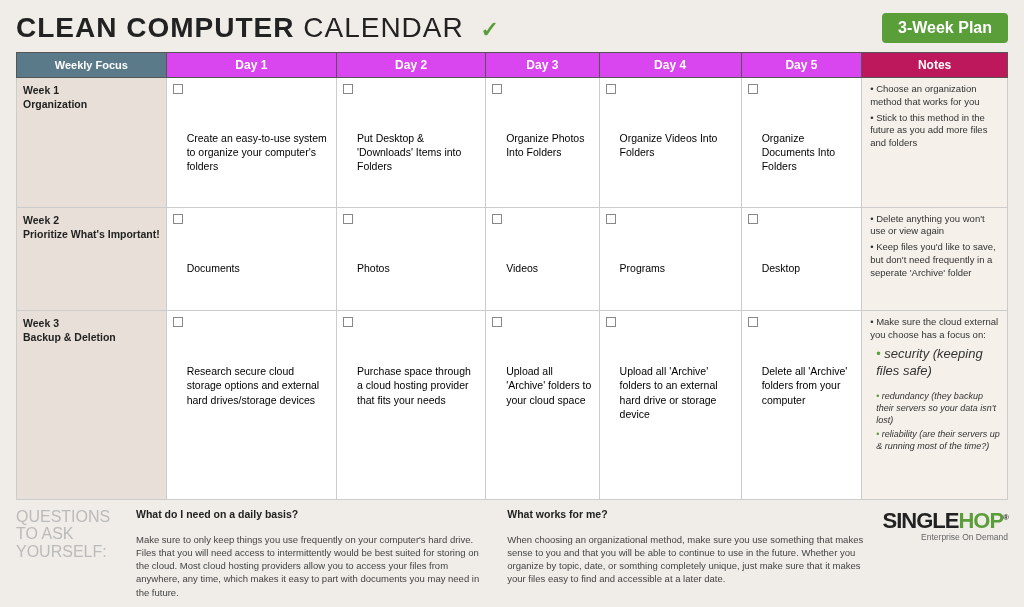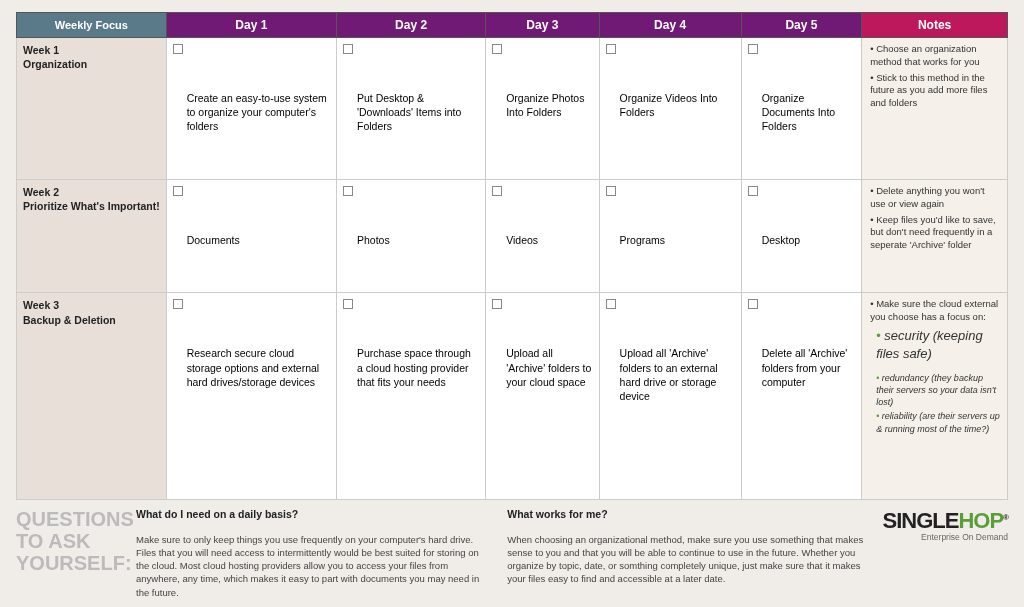--- a/index.html
+++ b/index.html
@@ -51,21 +51,21 @@
     }
 
     
     table {
       width: 100%;
       border-collapse: collapse;
       font-size: 11px;
       flex: 1;
     }
     thead th {
-      background: #701a75;
+      background: #d946ef;
       color: white;
       padding: 5px 6px;
       text-align: center;
       font-weight: bold;
       font-size: 12px;
       border: 1px solid #555;
     }
     thead th.weekly-focus-header {
       background: #5a7a8a;
       font-size: 11px;
@@ -129,22 +129,22 @@
       display: flex;
       align-items: flex-start;
       margin-top: 8px;
       gap: 10px;
     }
     .questions-col {
       width: 110px;
       flex-shrink: 0;
     }
     .questions-title {
-      font-size: 20px;
-      font-weight: 700;
+      font-size: 16px;
+      font-weight: 400;
       color: #bbb;
       line-height: 1.1;
       text-transform: uppercase;
     }
     .footer-content {
       display: flex;
       flex: 1;
       gap: 14px;
       font-size: 9.5px;
       color: #333;
@@ -187,20 +187,29 @@
       font-size: 8.5px;
       color: #666;
       margin-top: -2px;
     }
   </style>
 </head>
 <body>
 
 <div class="main-container">
 
+  <div class="header-row">
+    <div>
+      <span class="main-title">
+        <strong>CLEAN COMPUTER</strong><span class="light"> CALENDAR</span>
+        <span class="title-check">✓</span>
+      </span>
+    </div>
+    <div class="badge-3week">3-Week Plan</div>
+  </div>
 
   <table>
     <thead>
       <tr>
         <th class="weekly-focus-header">Weekly Focus</th>
         <th>Day 1</th>
         <th>Day 2</th>
         <th>Day 3</th>
         <th>Day 4</th>
         <th>Day 5</th>

